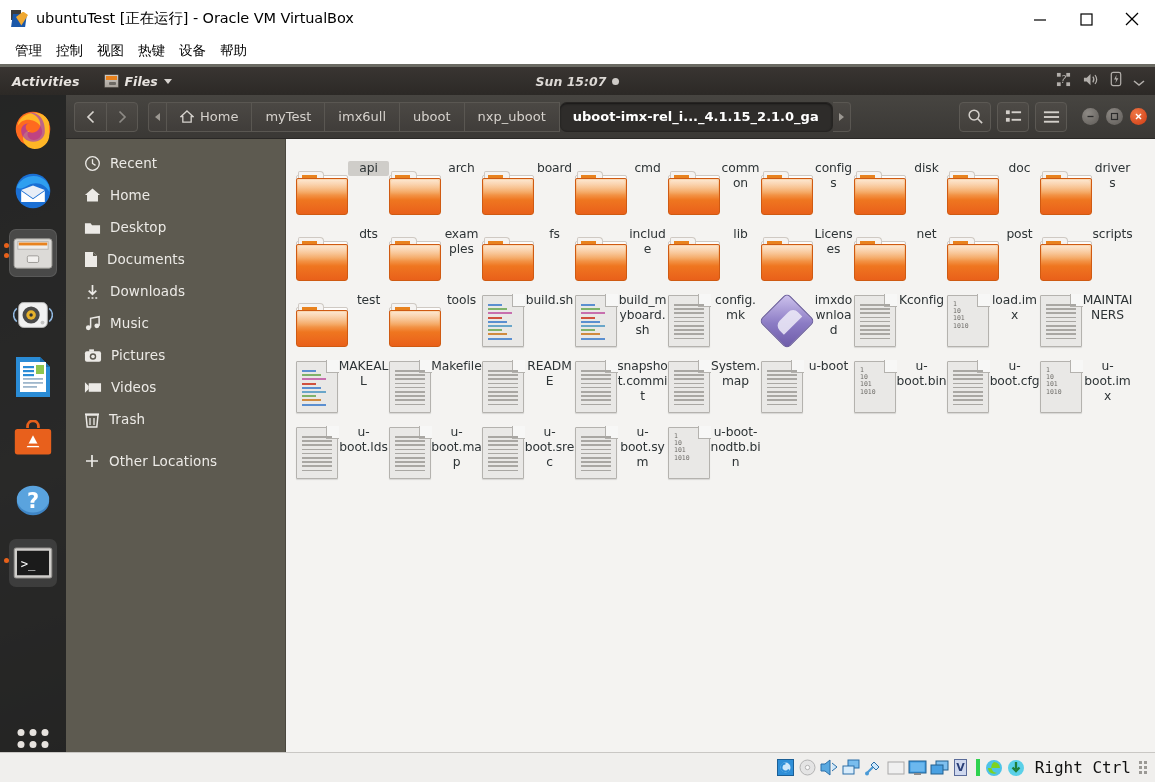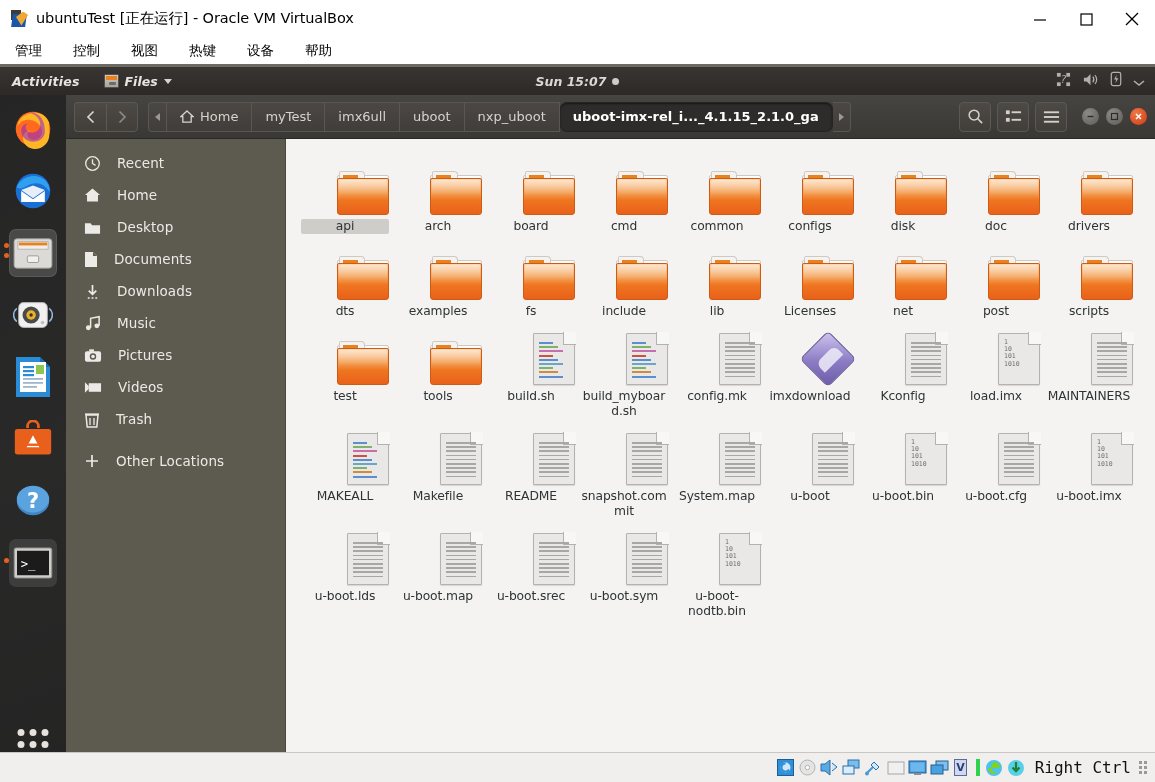--- a/index.html
+++ b/index.html
@@ -18,21 +18,21 @@
   #vbox-title-icon { width:18px; height:18px; margin-left:11px; margin-right:7px; position:relative; flex:none; }
   #vbox-title-icon .sq1 { position:absolute; left:0; top:0; width:10px; height:10px; background:#3c3c3c; }
   #vbox-title-icon .sq2 { position:absolute; left:1px; top:4px; width:14px; height:13px; background:#1a57a8; transform:skewX(-8deg); }
   #vbox-title-icon .sq3 { position:absolute; left:5px; top:2px; width:12px; height:14px; background:#f0a830; clip-path:polygon(0 40%,60% 0,100% 25%,45% 100%); }
   #vbox-title-text { font-size:14.5px; color:#000; font-family:"DejaVu Sans","Liberation Sans",sans-serif; letter-spacing:-0.1px; }
   #vbox-winctl { position:absolute; right:0; top:0; height:38px; display:flex; }
   #vbox-winctl .wbtn { width:46px; height:38px; display:flex; align-items:center; justify-content:center; }
   #vbox-winctl .wbtn svg { display:block; }
   #vbox-menubar {
     height:26px; background:#ffffff; display:flex; align-items:center;
-    padding-left:8px; gap:17px; flex:none;
+    padding-left:8px; gap:0px; flex:none;
   }
   #vbox-menubar .mi { font-size:13.5px; color:#000; padding:2px 7px; cursor:default; }
   #vbox-sep { height:3px; background:#6b6b63; flex:none; }
 
   
   #guest { flex:1; position:relative; background:#2c2c2c; display:flex; flex-direction:column; overflow:hidden; }
 
   
   #gnome-topbar {
     height:28px; background:#2f2c29; display:flex; align-items:center;
@@ -108,29 +108,29 @@
   #header-right { display:flex; align-items:center; gap:6px; margin-left:4px; }
   #wctl { display:flex; align-items:center; gap:7px; margin-left:9px; }
   .wcirc { width:17px; height:17px; border-radius:50%;
     background:radial-gradient(circle at 35% 30%,#8e8a85,#5e5b57); display:flex; align-items:center; justify-content:center; }
   .wcirc.close { background:radial-gradient(circle at 35% 30%,#f07746,#cf3b12); }
   #nt-body { flex:1; display:flex; min-height:0; }
   #nt-sidebar {
     width:220px; flex:none; background:#5d5a50;
     border-right:1px solid #4a473f; padding-top:8px; overflow:hidden;
   }
-  .side-row { height:32px; display:flex; align-items:center; gap:16px; padding-left:18px; color:#eceae6; }
+  .side-row { height:32px; display:flex; align-items:center; gap:9px; padding-left:18px; color:#eceae6; }
   .side-row .lbl { font-size:13.5px; letter-spacing:0.1px; }
   .side-sep { height:10px; }
   #nt-content { flex:1; background:#f4f3f1; overflow:hidden; position:relative; }
   #icon-grid {
     display:grid; grid-template-columns:repeat(9,93px); justify-content:start;
     padding:12px 0 0 10px; align-content:start;
   }
-  .fcell { width:93px; display:flex; flex-direction:column; align-items:flex-end; padding-top:6px; padding-bottom:2px; }
+  .fcell { width:93px; display:flex; align-items:flex-start; padding-top:6px; padding-bottom:2px; }
   .fcell .ic { height:58px; display:flex; align-items:flex-end; justify-content:center; }
   .fcell .nm {
     font-size:12.3px; color:#2e3436; text-align:center; line-height:15px;
     margin-top:4px; width:88px; word-break:break-word; letter-spacing:-0.1px;
   }
   .fcell.sel .nm { background:#cfcdc9; border-radius:2px; }
 
   
   .folder { width:52px; height:44px; position:relative; }
   .folder .tab { position:absolute; left:2px; top:0; width:26px; height:9px; background:#f5f3f1; border:1px solid #cfc9c3; border-bottom:none; border-radius:2px 4px 0 0; }

